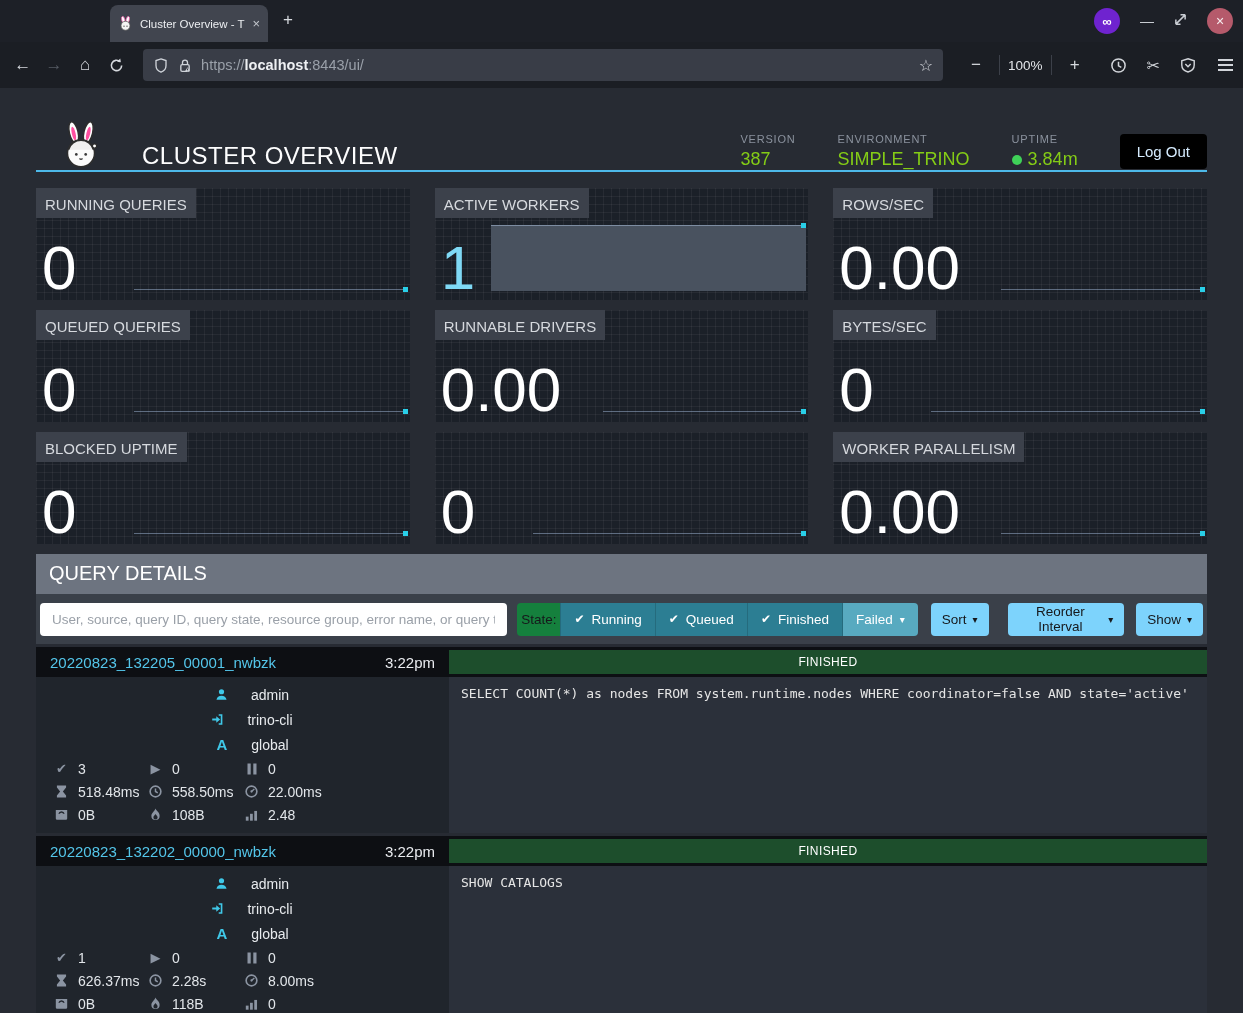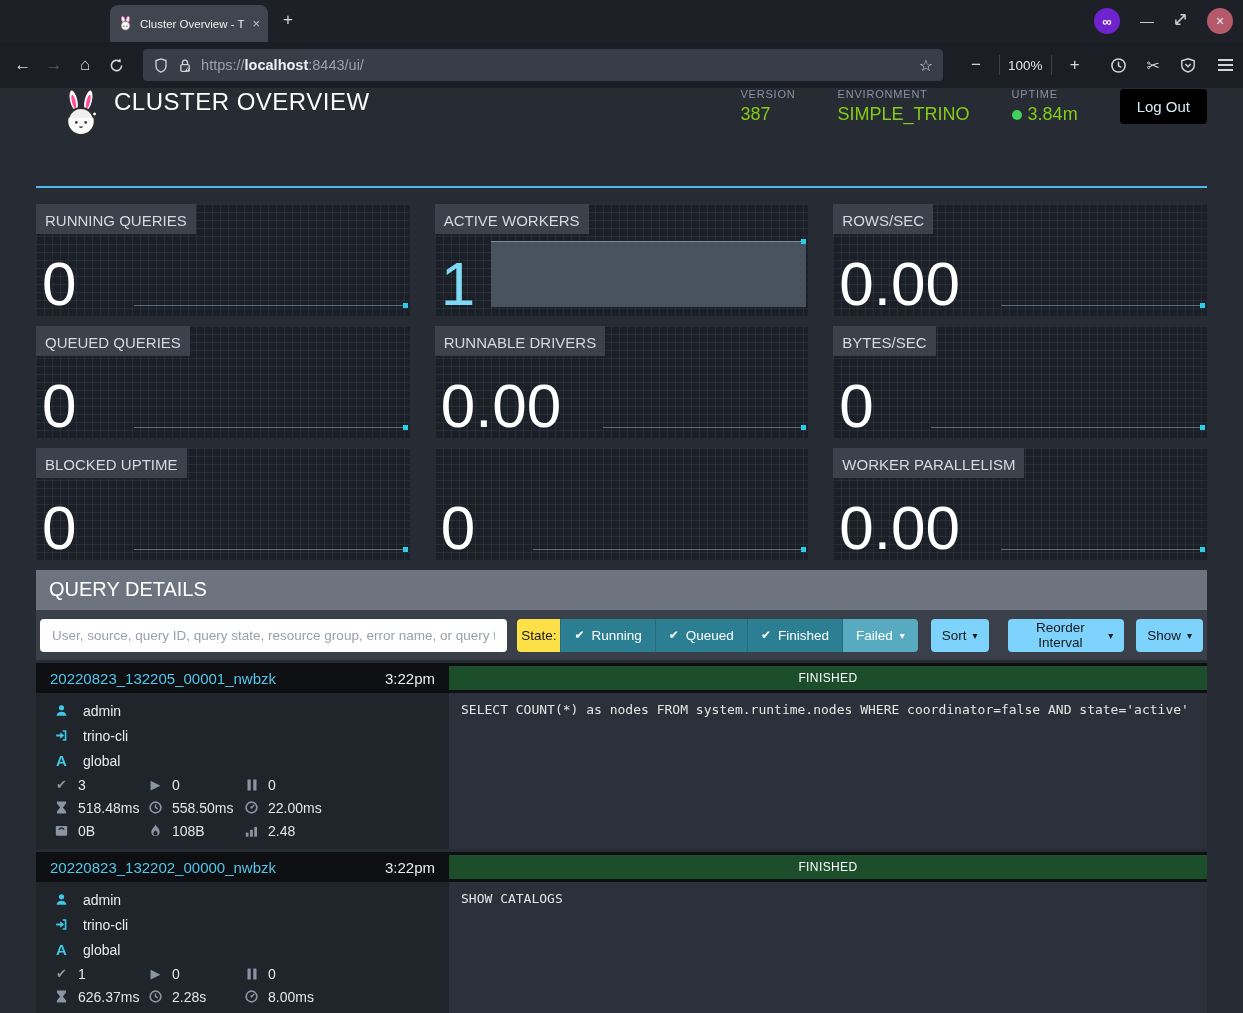--- a/index.html
+++ b/index.html
@@ -32,21 +32,21 @@
   .url-star { margin-left:auto; color:#d5d8dd; font-size:16px; }
   .zoomctl { display:flex; align-items:center; gap:8px; margin-left:12px; color:#e3e5e9; }
   .vsep { width:1px; height:20px; background:#3c4049; }
   .zoom-val { font-size:13.5px; }
   .toolic { margin-left:14px; color:#d2d5da; font-size:16px; display:flex; align-items:center; }
   .hamb { display:flex; flex-direction:column; gap:3px; margin-left:16px; }
   .hamb span { display:block; width:15px; height:2px; background:#d2d5da; }
 
   
   .page { padding:0 36px; }
-  .app-header { height:100px; display:flex; align-items:flex-start; border-bottom:2px solid #4db9e9; }
+  .app-header { height:84px; display:flex; align-items:flex-end; border-bottom:2px solid #4db9e9;gap:28px; }
   .logo { width:42px; height:50px; margin:0 12px 0 24px; }
   .app-title { font-size:24px; letter-spacing:.5px; color:#fdfdfe; font-weight:400; }
   .hinfo { display:flex; align-items:center; margin-left:auto; gap:42px; }
   .hblock .hlabel { font-size:11px; color:#8b929e; letter-spacing:.8px; }
   .hblock .hvalue { font-size:18px; color:#84cc16; margin-top:4px; display:flex; align-items:center; gap:6px; }
   .updot { width:10px; height:10px; border-radius:50%; background:#3fd158; display:inline-block; }
   .logout { background:#000000; color:#d6ecff; border:none; border-radius:4px; font-size:15px;
             padding:9px 17px; font-family:inherit; }
 
   
@@ -68,21 +68,21 @@
                 border-top:1px solid rgba(160,180,205,.6); }
   .spark-dot-top { position:absolute; right:2px; top:35px; width:5px; height:5px; background:#29cfe8; }
 
   
   .qd-header { margin-top:10px; background:#6d7480; color:#ffffff; font-size:20px; padding:8px 13px 9px; }
   .qd-toolbar { background:#3a4049; height:50px; display:flex; align-items:center; padding:0 4px; }
   .search-input { width:529px; height:33px; border:none; border-radius:4px; padding:0 12px;
                   font-size:13.5px; font-family:inherit; color:#333; background:#fff; }
   .search-input::placeholder { color:#9aa0a8; }
   .state-group { display:flex; margin-left:10px; }
-  .state-addon { background:#fde047; color:#16181b; font-size:13.5px; height:33px; line-height:33px;
+  .state-addon { background:#15803d; color:#16181b; font-size:13.5px; height:33px; line-height:33px;
                  padding:0 4px; border-radius:4px 0 0 4px; }
   .state-btn { background:#2c7e93; color:#fff; border:none; border-left:1px solid #256b7d; height:33px;
                padding:0 13px; font-size:13.5px; font-family:inherit; display:flex; align-items:center; gap:7px; }
   .state-btn .chk { font-size:12px; }
   .state-btn.failed { background:#58aac0; border-radius:0 4px 4px 0; }
   .wbtn { background:#7dd3fc; color:#16181b; border:none; border-radius:4px; height:33px; padding:0 11px;
           font-size:13.5px; font-family:inherit; display:flex; align-items:center; gap:6px; }
   .caret { font-size:10px; }
   .sort-btn { margin-left:13px; } .reorder-btn { margin-left:19px; } .show-btn { margin-left:12px; }
 
@@ -90,21 +90,21 @@
   .query-row { margin-top:3px; }
   .q-head { height:30px; background:#0d0f13; display:flex; align-items:center; }
   .q-head-left { width:413px; display:flex; justify-content:space-between; align-items:center; padding:0 14px; }
   .q-id { color:#54c6ea; font-size:15px; }
   .q-time { color:#e9ebef; font-size:15px; }
   .q-head-right { flex:1; padding:3px 0; }
   .q-status { height:24px; background:#1d4e2c; color:#fff; font-size:12px; letter-spacing:.4px;
               display:flex; align-items:center; justify-content:center; }
   .q-body { display:flex; align-items:stretch; }
   .q-info { width:413px; background:#20252c; padding:5px 0 7px 18px; }
-  .q-line { height:25px; display:flex; align-items:center; gap:14px; font-size:14px; color:#e8ebee; }
+  .q-line { height:25px; display:flex; align-items:center; gap:22px; font-size:14px; color:#e8ebee;justify-content:center; }
   .q-stats { display:grid; grid-template-columns:94px 96px auto; }
   .q-cell { height:23px; display:flex; align-items:center; gap:9px; font-size:14px; color:#e2e6ea; }
   .q-sql { flex:1; background:#2b303a; color:#e5e5e5; font-family:"DejaVu Sans Mono", monospace;
            font-size:13px; padding:8px 12px; white-space:pre-wrap; line-height:1.45; }
 
   .ic { display:inline-flex; width:15px; justify-content:center; align-items:center; flex:0 0 15px; }
   .ic svg { display:block; }
   .ic-cyan { color:#3fc8e8; } .ic-gray { color:#8b94a2; }
   .glyph { font-size:13px; line-height:1; }
   .a-glyph { font-weight:bold; font-size:15px; color:#3fc8e8; }

